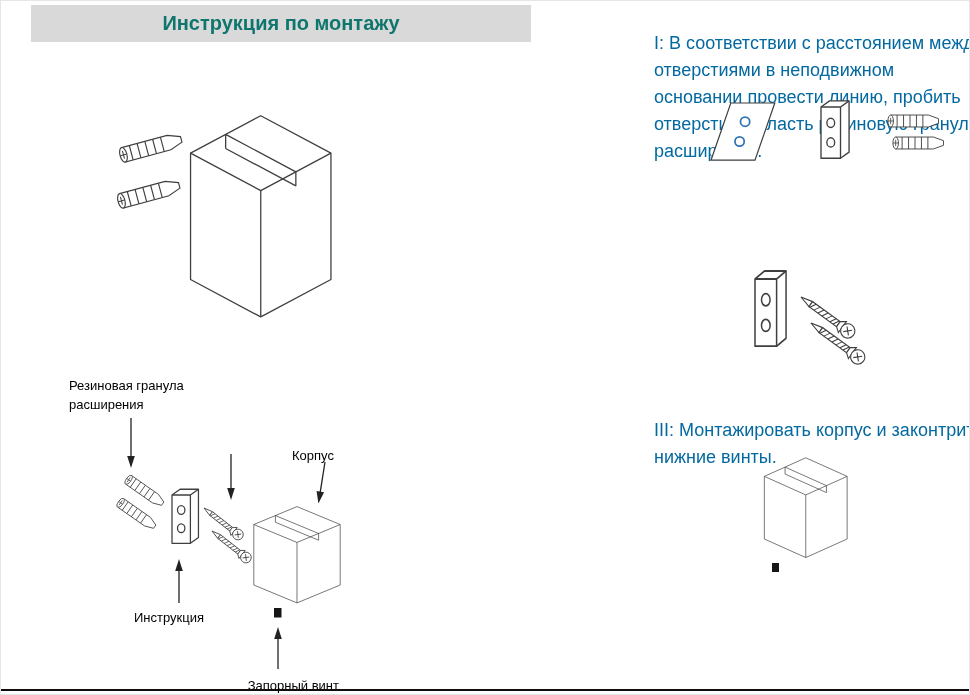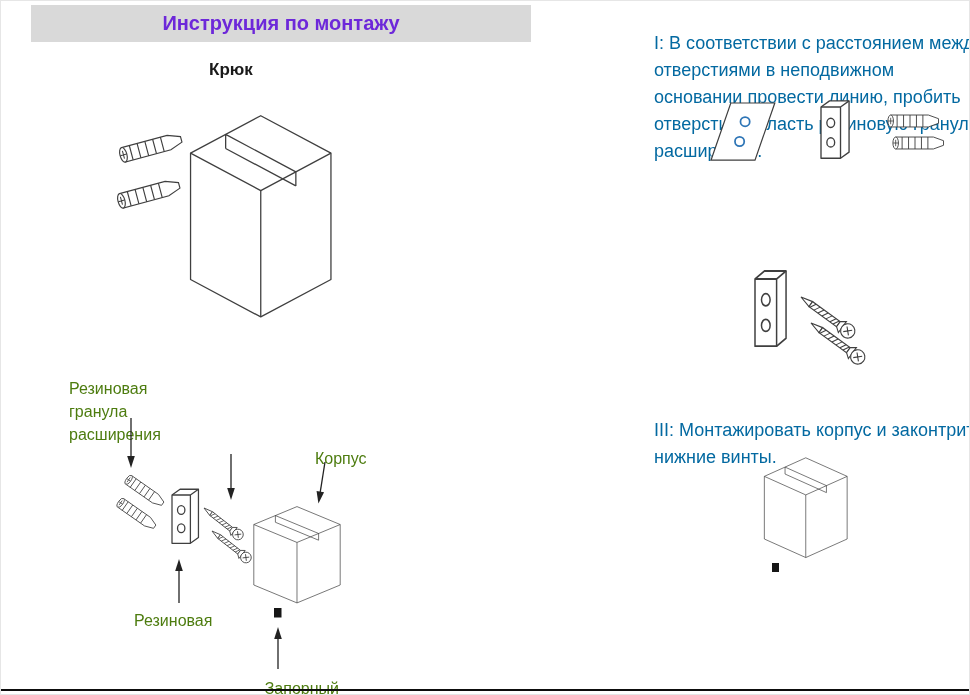--- a/index.html
+++ b/index.html
@@ -16,34 +16,34 @@
   }
 
   
   .title-bar {
     position: absolute;
     left: 30px; top: 4px;
     width: 500px; height: 37px;
     background: #d9d9d9;
     display: flex; align-items: center; justify-content: center;
   }
-  .title-bar h1 { margin: 0; font-size: 20px; font-weight: 700; color:#6d28d9; }
+  .title-bar h1 { margin: 0; font-size: 20px; font-weight: 700; color:#0f766e; }
 
   .product-title {
     position: absolute;
     left: 130px; top: 59px; width: 200px;
     text-align: center;
     font-size: 17px; font-weight: 700;
   }
 
   
-  .part-label { position: absolute; font-size: 16px; line-height: 1.45; color:#4d7c0f; }
+  .part-label { position: absolute; font-size: 13px; line-height: 1.45; color:#000000; }
   #label-plug  { left: 68px;  top: 376px; width: 135px; }
   #label-screw { left: 167px; top: 416px; width: 130px; text-align: center; }
-  #label-body  { left: 314px; top: 446px; }
+  #label-body  { left: 291px; top: 446px; }
   #label-base  { left: 133px; top: 608px; }
   #label-lock  { left: 230px; top: 676px; width: 108px; text-align: right; }
 
   
   .step-text { position: absolute; margin: 16px; font-size: 18px; line-height: 1.5; color:#0369a1; }
   #step-1 { left: 637px; top: 13px;  width: 332px; }
   #step-2 { left: 637px; top: 205px; width: 332px; }
   #step-3 { left: 637px; top: 400px; width: 334px; }
 
   .drawing, .arrow { position: absolute; }
@@ -92,41 +92,40 @@
         <path d="M18,0 L58,0 L40,52 L0,52 Z"></path>
         <circle cx="31" cy="17" r="4.2" fill="none" stroke-width="1.6" stroke="#2e75b6"></circle>
         <circle cx="26" cy="35" r="4.2" fill="none" stroke-width="1.6" stroke="#2e75b6"></circle>
       </g>
     </defs>
   </svg>
 
   <header class="title-bar">
     <h1>Инструкция по монтажу</h1>
   </header>
-  <div class="product-title">Крюк</div>
 
   <svg class="drawing" style="left:105px;top:95px" width="245" height="230">
     <use href="#sym-dowel" transform="translate(13,60) rotate(-15) scale(1.15)"></use>
     <use href="#sym-dowel" transform="translate(11,106) rotate(-15) scale(1.15)"></use>
     <use href="#sym-hook" transform="translate(67,8) scale(1.17)"></use>
   </svg>
 
   <svg class="drawing" style="left:100px;top:452px" width="250" height="180">
     <use href="#sym-dowel" transform="translate(25,25) rotate(35) scale(0.8)"></use>
     <use href="#sym-dowel" transform="translate(17,48) rotate(35) scale(0.8)"></use>
     <use href="#sym-plate" transform="translate(71,42) scale(1.15)"></use>
     <use href="#sym-screw" transform="translate(103,55) rotate(38) scale(0.82)"></use>
     <use href="#sym-screw" transform="translate(111,78) rotate(38) scale(0.82)"></use>
     <use href="#sym-hook" transform="translate(142,48) scale(0.72,0.56)"></use>
     <rect x="173" y="155" width="7.5" height="9.5" fill="#161616"></rect>
   </svg>
 
   <div class="part-label" id="label-plug">Резиновая гранула расширения</div>
   <div class="part-label" id="label-body">Корпус</div>
-  <div class="part-label" id="label-base">Резиновая</div>
+  <div class="part-label" id="label-base">Инструкция</div>
   <div class="part-label" id="label-lock">Запорный винт</div>
 
   <svg class="arrow" style="left:122px;top:416px" width="16" height="52">
     <line x1="8" y1="1" x2="8" y2="40" stroke="#222" stroke-width="1.3"></line>
     <polygon points="8,51 4.2,39 11.8,39" fill="#222"></polygon>
   </svg>
   <svg class="arrow" style="left:222px;top:452px" width="16" height="48">
     <line x1="8" y1="1" x2="8" y2="36" stroke="#222" stroke-width="1.3"></line>
     <polygon points="8,47 4.2,35 11.8,35" fill="#222"></polygon>
   </svg>

